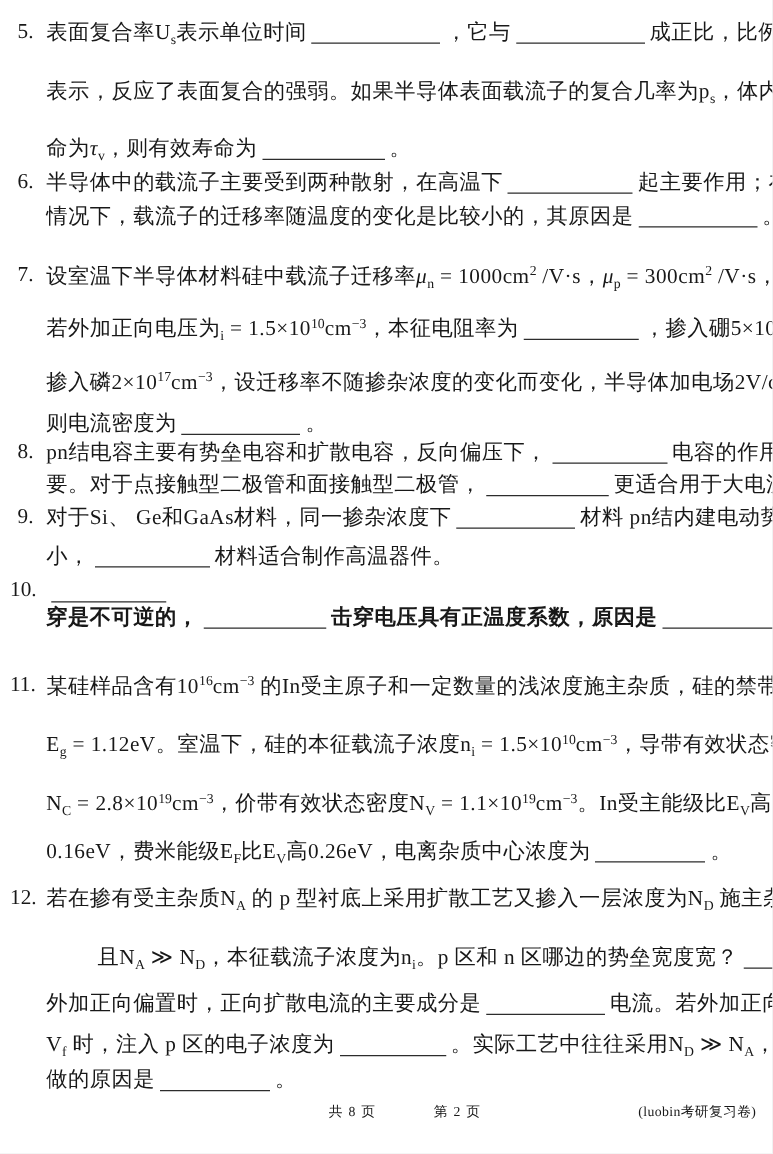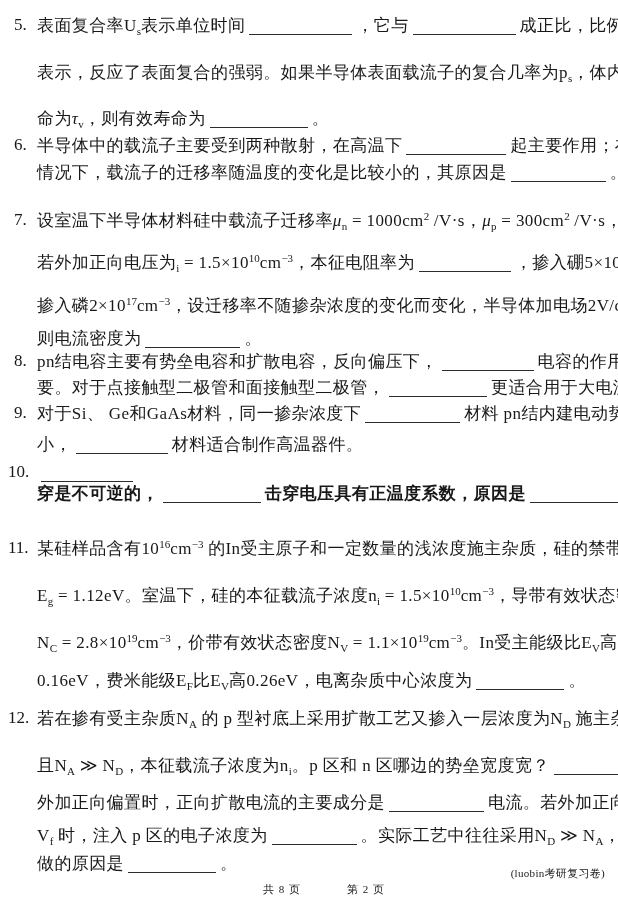--- a/index.html
+++ b/index.html
@@ -49,21 +49,21 @@
   }
   .footer-line{
     position:relative;
     height:27px;
     font-size:11px;
     letter-spacing:1px;
     margin-left:47px;
   }
   .footer-center-1{position:absolute;left:216px;bottom:4px;}
   .footer-center-2{position:absolute;left:300px;bottom:4px;}
-  .footer-right{position:absolute;right:13px;bottom:20px;letter-spacing:0.3px;}
+  .footer-right{position:absolute;right:13px;bottom:4px;letter-spacing:0.3px;}
 </style>
 </head>
 <body>
 
 <div class="page">
   <div id="questions">
       <div class="q-line" style="height: 36px;">
         <span class="q-num">5.</span>
         <div class="q-text"><span>表面复合率U</span><sub>s</sub><span>表示单位时间</span><span class="blank" style="width: 103px;"></span><span>，它与</span><span class="blank" style="width: 103px;"></span><span>成正比，比例系数用s</span></div>
       </div>
@@ -124,21 +124,21 @@
       <div class="q-line" style="height: 47px;">
         <div class="q-text"><span>N</span><sub>C</sub><span> = 2.8×10</span><sup>19</sup><span>cm</span><sup>−3</sup><span>，价带有效状态密度N</span><sub>V</sub><span> = 1.1×10</span><sup>19</sup><span>cm</span><sup>−3</sup><span>。In受主能级比E</span><sub>V</sub><span>高</span></div>
       </div>
       <div class="q-line" style="height: 38px;">
         <div class="q-text"><span>0.16eV，费米能级E</span><sub>F</sub><span>比E</span><sub>V</sub><span>高0.26eV，电离杂质中心浓度为</span><span class="blank" style="width: 88px;"></span><span>。</span></div>
       </div>
       <div class="q-line" style="height: 38px;">
         <span class="q-num two-digit">12.</span>
         <div class="q-text"><span>若在掺有受主杂质N</span><sub>A</sub><span> 的 p 型衬底上采用扩散工艺又掺入一层浓度为N</span><sub>D</sub><span> 施主杂质，</span></div>
       </div>
-      <div class="q-line" style="height: 47px;">
+      <div class="q-line" style="height: 47px; margin-left: 41px;">
         <div class="q-text"><span>且N</span><sub>A</sub><span> ≫ N</span><sub>D</sub><span>，本征载流子浓度为n</span><sub>i</sub><span>。p 区和 n 区哪边的势垒宽度宽？</span><span class="blank" style="width: 88px;"></span></div>
       </div>
       <div class="q-line" style="height: 37px;">
         <div class="q-text"><span>外加正向偏置时，正向扩散电流的主要成分是</span><span class="blank" style="width: 95px;"></span><span>电流。若外加正向电压为</span></div>
       </div>
       <div class="q-line" style="height: 33px;">
         <div class="q-text"><span>V</span><sub>f</sub><span> 时，注入 p 区的电子浓度为</span><span class="blank" style="width: 85px;"></span><span>。实际工艺中往往采用N</span><sub>D</sub><span> ≫ N</span><sub>A</sub><span>，这样</span></div>
       </div>
       <div class="q-line" style="height: 28px;">
         <div class="q-text"><span>做的原因是</span><span class="blank" style="width: 88px;"></span><span>。</span></div>

